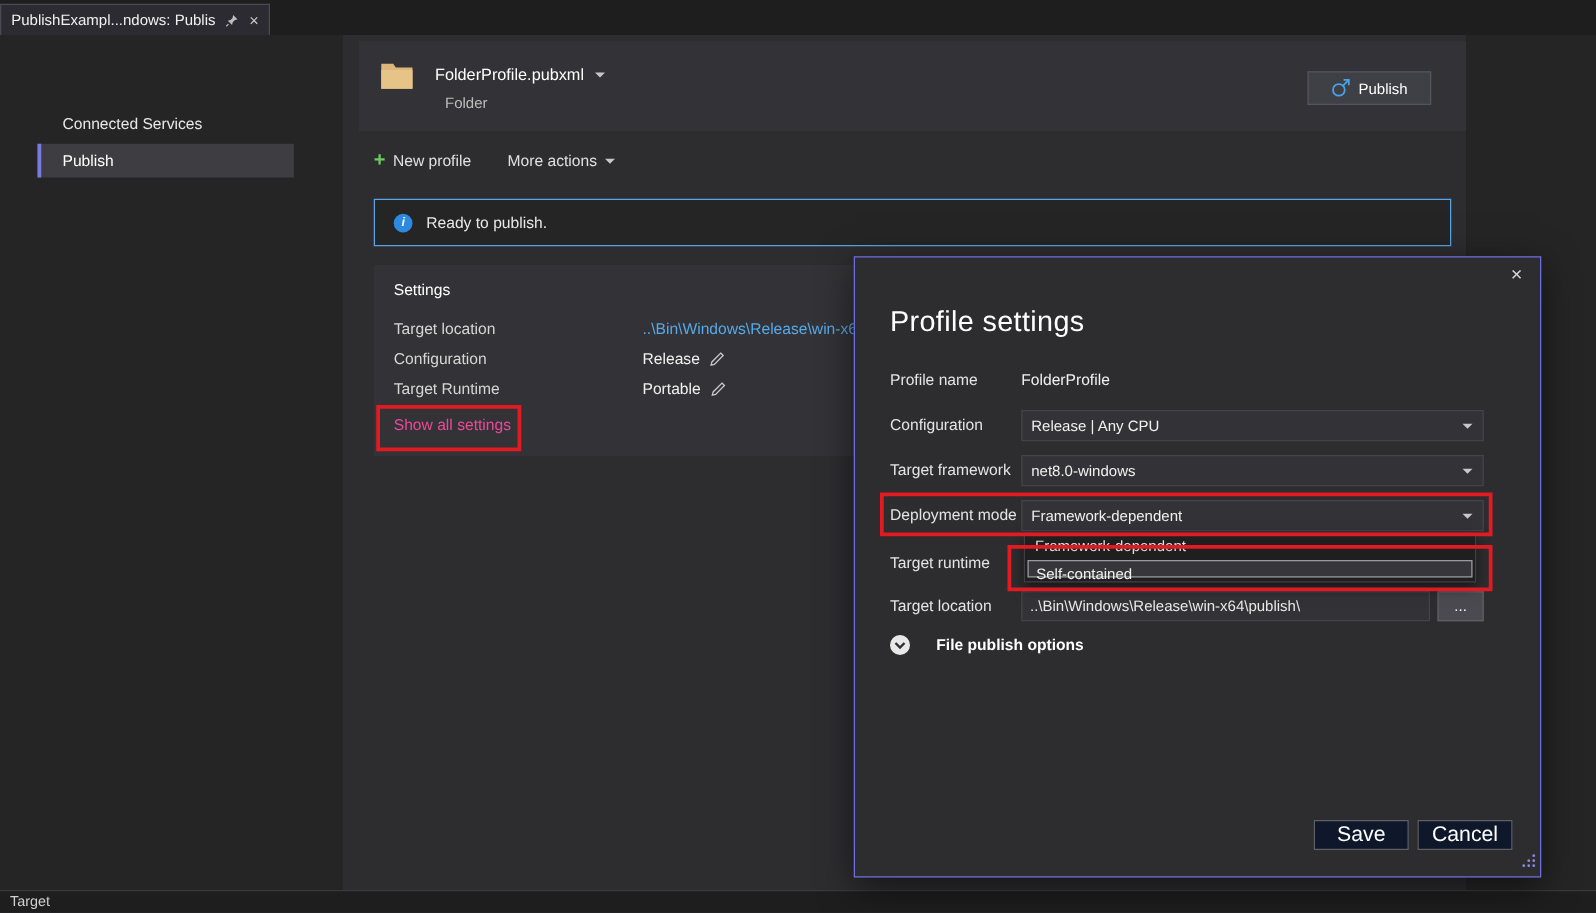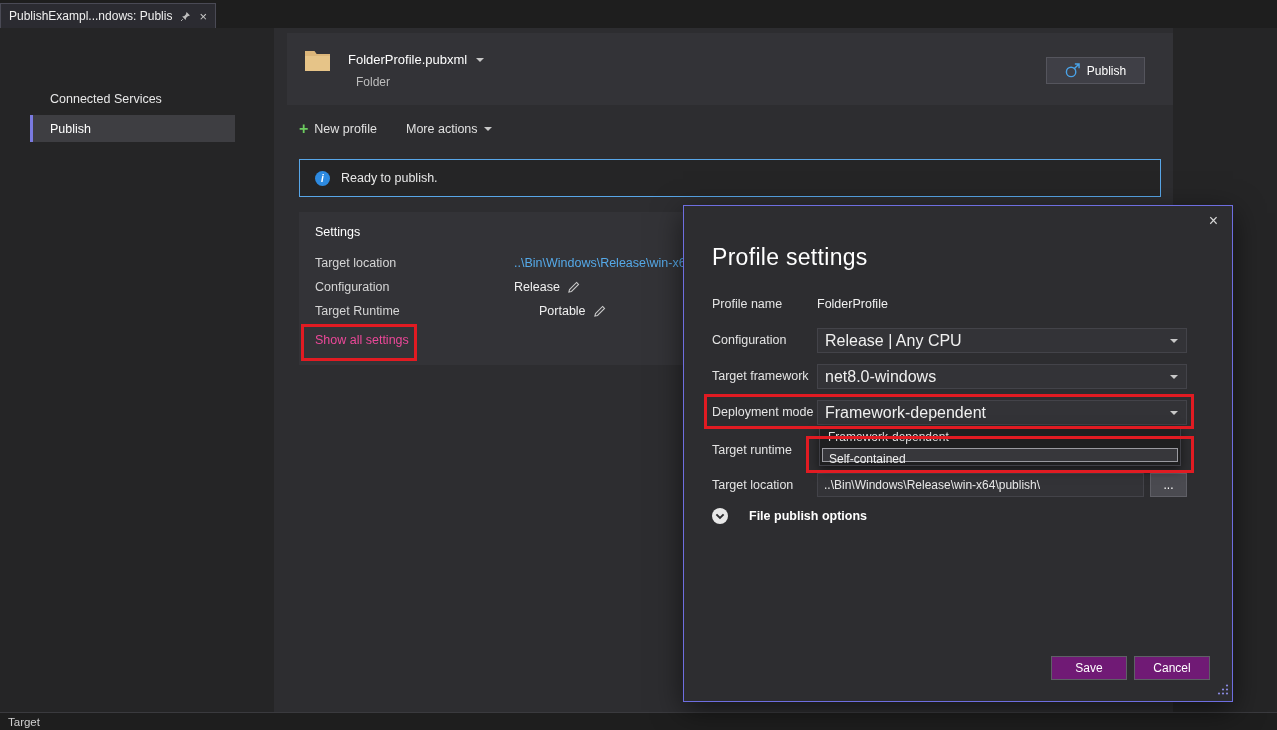--- a/index.html
+++ b/index.html
@@ -93,21 +93,21 @@
     position:absolute; left:683px; top:205px; width:550px; height:497px;
     background:#2d2d30; border:1px solid #6e6ee0; z-index:40;
     box-shadow:0 8px 28px rgba(0,0,0,0.55);
   }
   .m-close { position:absolute; right:14px; top:7px; color:#d8d8d8; font-size:16px; line-height:16px; cursor:default; }
   .m-title { position:absolute; left:28px; top:38px; font-size:23px; font-weight:300; color:#ffffff; letter-spacing:0.3px; }
   .m-label { position:absolute; left:28px; font-size:12.5px; color:#e4e4e4; white-space:nowrap; }
   .m-val { position:absolute; left:133px; font-size:12.5px; color:#f0f0f0; }
   .m-select {
     position:absolute; left:133px; width:370px; height:25px;
-    background:#333337; border:1px solid #434349; color:#f0f0f0; font-size:16px;
+    background:#333337; border:1px solid #434349; color:#f0f0f0; font-size:12px;
     display:flex; align-items:center; justify-content:space-between; padding:0 8px 0 7px;
     cursor:default;
   }
   .m-input {
     position:absolute; left:133px; top:267px; width:327px; height:24px;
     background:#333337; border:1px solid #434349; color:#e8e8e8; font-size:12px;
     padding:0 6px; font-family:"Liberation Sans", sans-serif;
   }
   .m-browse {
     position:absolute; left:466px; top:267px; width:37px; height:24px;
@@ -121,21 +121,21 @@
   }
   .dd-item { font-size:12px; color:#dedede; padding:3px 8px 2px; height:20px; cursor:default; }
   .dd-item.focused {
     margin:1px 2px 3px; border:1px solid #9a9aa0; background:#37373b; color:#f2f2f2;
     height:14px; padding:3px 6px 2px;
   }
   .fpo-row { position:absolute; left:27px; top:301px; display:flex; align-items:center; gap:20px; cursor:default; }
   .fpo-label { font-size:12.5px; font-weight:bold; color:#ffffff; }
   .m-btn {
     position:absolute; top:450px; width:76px; height:24px;
-    background:#701a75; border:1px solid #5f5f66; color:#ffffff; font-size:12px;
+    background:#0f172a; border:1px solid #5f5f66; color:#ffffff; font-size:17px;
     font-family:"Liberation Sans", sans-serif; cursor:default;
   }
   .btn-save { left:367px; }
   .btn-cancel { left:450px; }
   .grip { position:absolute; right:3px; bottom:2px; }
 
   
   .red-rect { position:absolute; border:3px solid #e11b22; z-index:60; pointer-events:none; }
   .red-1 { left:301px; top:324px; width:116px; height:37px; }
   .red-2 { left:704px; top:394px; width:490px; height:35px; }
@@ -219,21 +219,21 @@
   <div class="s-value" style="top:68px;">
     <span>Release</span>
     <span style="display:flex;">
       <svg width="13" height="13" viewBox="0 0 16 16">
           <path d="M11.8 1.8l2.4 2.4-8.7 8.7-3.2.8.8-3.2z" fill="none" stroke="#c8c8c8" stroke-width="1.3"></path>
         </svg>
     </span>
   </div>
 
   <div class="s-label" style="top:92px;">Target Runtime</div>
-  <div class="s-value" style="top:92px;margin-left:25px;">
+  <div class="s-value" style="top:92px;">
     <span>Portable</span>
     <span style="display:flex;">
       <svg width="13" height="13" viewBox="0 0 16 16">
           <path d="M11.8 1.8l2.4 2.4-8.7 8.7-3.2.8.8-3.2z" fill="none" stroke="#c8c8c8" stroke-width="1.3"></path>
         </svg>
     </span>
   </div>
 
   <a class="show-all" href="#">Show all settings</a>
 </div>

